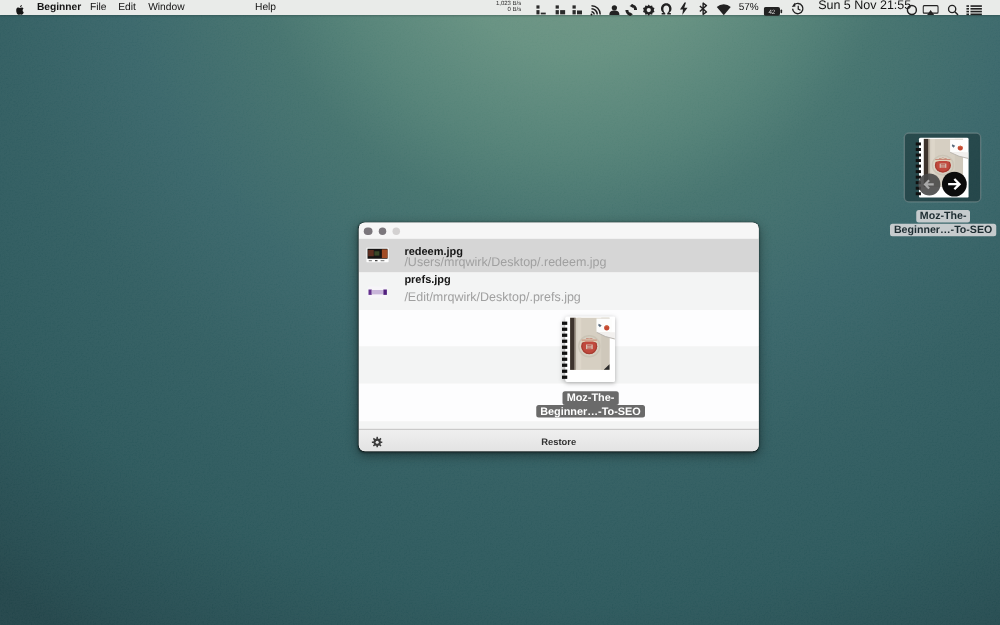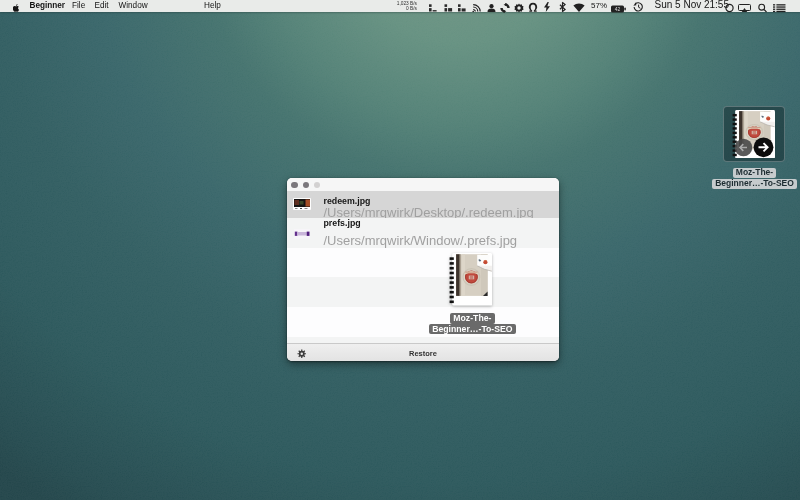--- a/index.html
+++ b/index.html
@@ -7,28 +7,28 @@
   body { font-family:"Liberation Sans", sans-serif; position:relative;
     background:
       radial-gradient(730px 680px ellipse at 460px -60px, #719784 0%, #62907f 15%, #4e7f74 27%, #3f706b 35%, #336367 50%, #2b5a5e 64%, #255458 80%, #1e464b 95%, #1b4045 100%);
   }
   
   #menubar { position:absolute; left:0; top:0; width:800px; height:12px;
     background:#e9ebe9; box-shadow:0 1px 1.5px rgba(30,50,48,0.35);
     font-size:8.2px; color:#141414; }
   .mitem { position:absolute; top:0; height:12px; line-height:12.5px; white-space:nowrap; }
   
-  #win { position:absolute; left:287px; top:178.4px; width:272px; height:183px;
+  #win { position:absolute; left:287px; top:178.4px; width:320px; height:183px;
     border-radius:5px; background:#fff; overflow:hidden;
     box-shadow:0 3px 9px rgba(0,0,0,0.42), 0 1px 2px rgba(0,0,0,0.35), 0 0 1px rgba(0,0,0,0.45); }
   #titlebar { position:absolute; left:0; top:0; width:100%; height:12.3px; background:#f6f6f6; }
   .tl { position:absolute; top:3.5px; width:6.2px; height:6.2px; border-radius:50%; }
   .row { position:relative; width:100%; }
   .rtitle { position:absolute; left:36.5px; font-size:8.8px; font-weight:bold; color:#161616; }
-  .rpath  { position:absolute; left:36.5px; font-size:13px; color:#a0a0a0; }
+  .rpath  { position:absolute; left:36.5px; font-size:10px; color:#a0a0a0; }
   .thumb { position:absolute; left:6px; }
   #botbar { position:absolute; left:0; bottom:0; width:100%; height:18px;
     background:linear-gradient(#efefef,#e3e3e3); border-top:1px solid #c9c9c9; }
   #restore { position:absolute; width:100%; text-align:center; top:4.5px; font-size:7.5px; font-weight:bold; color:#333; }
   
   .dlabel { position:absolute; font-size:8.7px; font-weight:bold; color:#fff; text-align:center; }
   .dlabel span { background:#6a6a6a; border-radius:2px; padding:0 3.2px; display:inline-block; line-height:10.6px; }
   
   #dicon-box { position:absolute; left:723px; top:106px; width:62px; height:56px;
     background:rgba(20,45,50,0.55); border:1px solid rgba(255,255,255,0.25); border-radius:4px; }
@@ -210,21 +210,21 @@
       <rect x="1.5" y="2" width="4.5" height="5" fill="#5f2e20"></rect>
       <rect x="6.5" y="3" width="4" height="3.5" fill="#3a4828"></rect>
       <rect x="12.5" y="1.5" width="4.5" height="7" fill="#a34d26"></rect>
       <rect x="2" y="10" width="2.5" height="1" fill="#8a8a8a"></rect>
       <rect x="7" y="10" width="2" height="1" fill="#444"></rect>
       <rect x="11.5" y="10" width="3" height="1" fill="#8a8a8a"></rect>
     </svg>
   </div>
   <div class="row" style="position:absolute; top:39.6px; height:30.2px; width:100%; background:#f3f4f4;">
     <div class="rtitle" style="top:0;">prefs.jpg</div>
-    <div class="rpath" style="top:15.4px;">/Users/mrqwirk/Window/.prefs.jpg</div>
+    <div class="rpath" style="top:15.4px;">/Edit/mrqwirk/Desktop/.prefs.jpg</div>
     <svg class="thumb" style="left:7px; top:11.5px;" width="16" height="9.5" viewBox="0 0 16 9.5">
       <rect x="0" y="0" width="16" height="9.5" fill="#f7f5f9"></rect>
       <rect x="0.8" y="2.6" width="2.6" height="4.3" fill="#63308d"></rect>
       <rect x="3.4" y="3" width="9.3" height="3.5" fill="#c9b6da"></rect>
       <rect x="12.7" y="2.6" width="2.8" height="4.3" fill="#511f7e"></rect>
     </svg>
   </div>
   <div style="position:absolute; top:69.8px; height:29.2px; width:100%; background:#fdfdfe;"></div>
   <div style="position:absolute; top:99px; height:29.6px; width:100%; background:#f3f4f4;"></div>
   <div style="position:absolute; top:128.6px; height:29.6px; width:100%; background:#fdfdfe;"></div>

